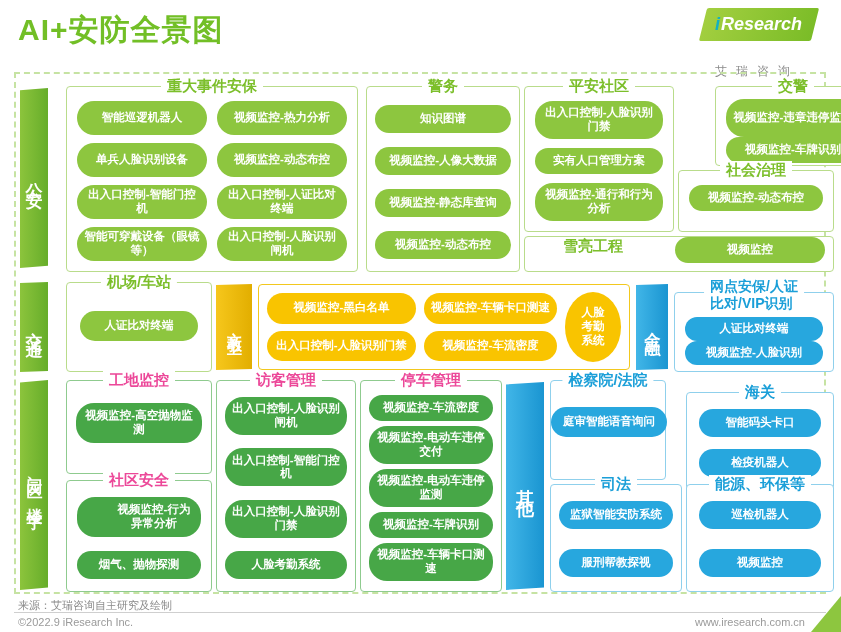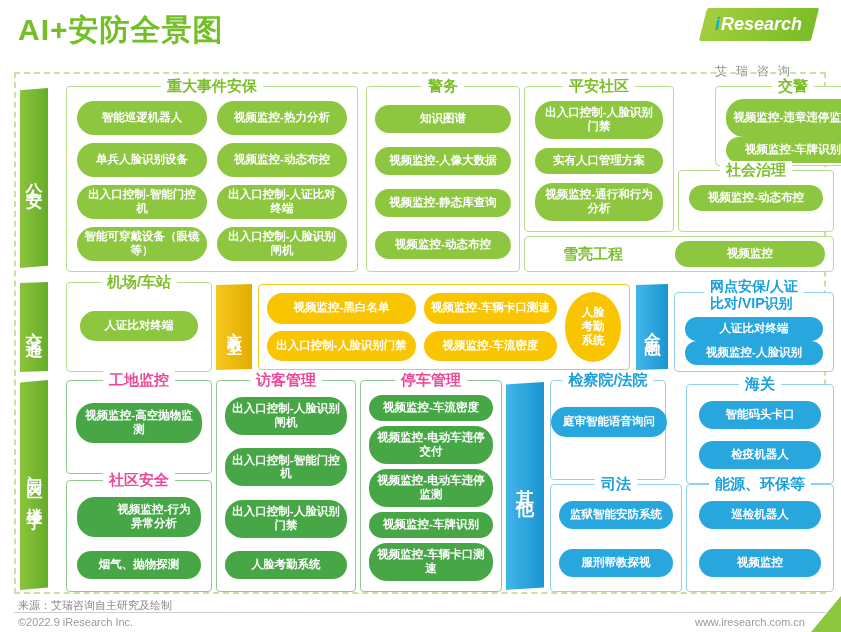--- a/index.html
+++ b/index.html
@@ -66,42 +66,42 @@
   #sec-police .colc{inset:18px 8px 12px;}
   #sec-police .pill{min-height:28px;padding:2px 4px;}
   #sec-community{left:524px;top:86px;width:150px;height:146px;}
   #sec-community .colc{inset:14px 10px 10px;}
   #sec-community .pill{min-height:26px;}
   #sec-community .p2{min-height:38px;}
   #sec-traffic-police{left:678px;top:86px;width:156px;height:80px;margin-left:37px;}
   #sec-traffic-police .colc{inset:12px 10px 6px;}
   #sec-governance{left:678px;top:170px;width:156px;height:62px;}
   #sec-governance .colc{inset:14px 10px 8px;}
-  #sec-xueliang{left:524px;top:236px;width:310px;height:36px;display:flex;align-items:center;justify-content:space-between;padding:0 8px 0 38px;}
+  #sec-xueliang{left:524px;top:236px;width:310px;height:36px;display:flex;align-items:flex-start;justify-content:space-between;padding:0 8px 0 38px;}
   #sec-xueliang .xl-title{font-weight:bold;font-size:15px;color:#7cbf2b;}
   #sec-xueliang .pill{width:150px;height:26px;}
   #sec-airport{left:66px;top:282px;width:146px;height:90px;}
   #sec-airport .pill{margin:28px auto 0;width:118px;height:30px;}
   #box-edu{left:258px;top:284px;width:372px;height:86px;display:flex;align-items:center;gap:8px;padding:8px;}
   #box-edu .grid2{position:static;flex:1;grid-template-columns:1.12fr 1fr;gap:7px 8px;height:100%;}
   #box-edu .oval{width:56px;height:70px;border-radius:50%;padding:0 13px;flex:0 0 auto;}
   #sec-bank{left:674px;top:292px;width:160px;height:80px;}
   #sec-bank .colc{inset:24px 10px 8px;}
   #sec-bank .pill{min-height:24px;}
   #sec-construction{left:66px;top:380px;width:146px;height:94px;}
   #sec-construction .pill{margin:22px auto 0;width:126px;min-height:40px;}
   #sec-comm-safety{left:66px;top:480px;width:146px;height:112px;}
   #sec-comm-safety .colc{inset:16px 10px 12px;}
   #sec-visitor{left:216px;top:380px;width:140px;height:212px;}
   #sec-visitor .colc{inset:16px 8px 12px;}
   #sec-parking{left:360px;top:380px;width:142px;height:212px;}
   #sec-parking .colc{inset:14px 8px 10px;}
   #sec-court{left:550px;top:380px;width:116px;height:100px;}
   #sec-court .pill{margin:26px auto 0;width:116px;min-height:30px;}
-  #sec-customs{left:686px;top:384px;width:148px;height:100px;}
+  #sec-customs{left:686px;top:392px;width:148px;height:100px;}
   #sec-customs .colc{inset:16px 12px 14px;}
   #sec-justice{left:550px;top:484px;width:132px;height:108px;}
   #sec-justice .colc{inset:16px 8px 14px;}
   #sec-energy{left:686px;top:484px;width:148px;height:108px;}
   #sec-energy .colc{inset:16px 12px 14px;}
   .h28{min-height:28px;} .h26{min-height:26px;} .h38{min-height:38px;} .h40{min-height:40px;padding-left:36px;}
   
   .src-note{position:absolute;left:18px;top:598px;font-size:11px;color:#8a8a8a;}
   .footer-rule{position:absolute;left:14px;top:612px;width:812px;border-top:1px solid #cfcfcf;}
   .copyright{position:absolute;left:18px;top:616px;font-size:11px;color:#9a9a9a;}

